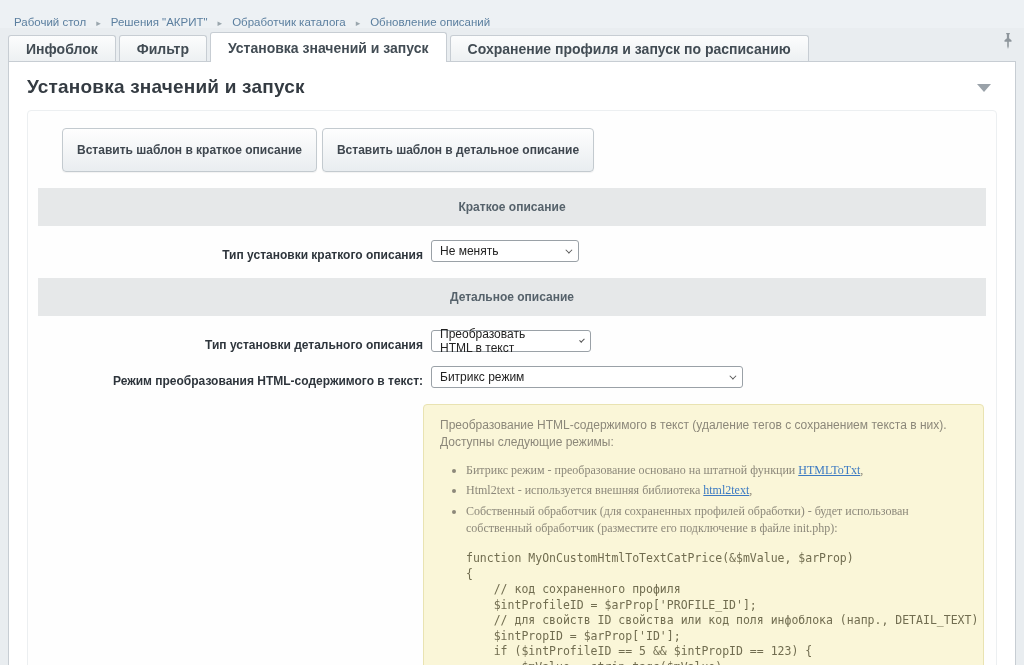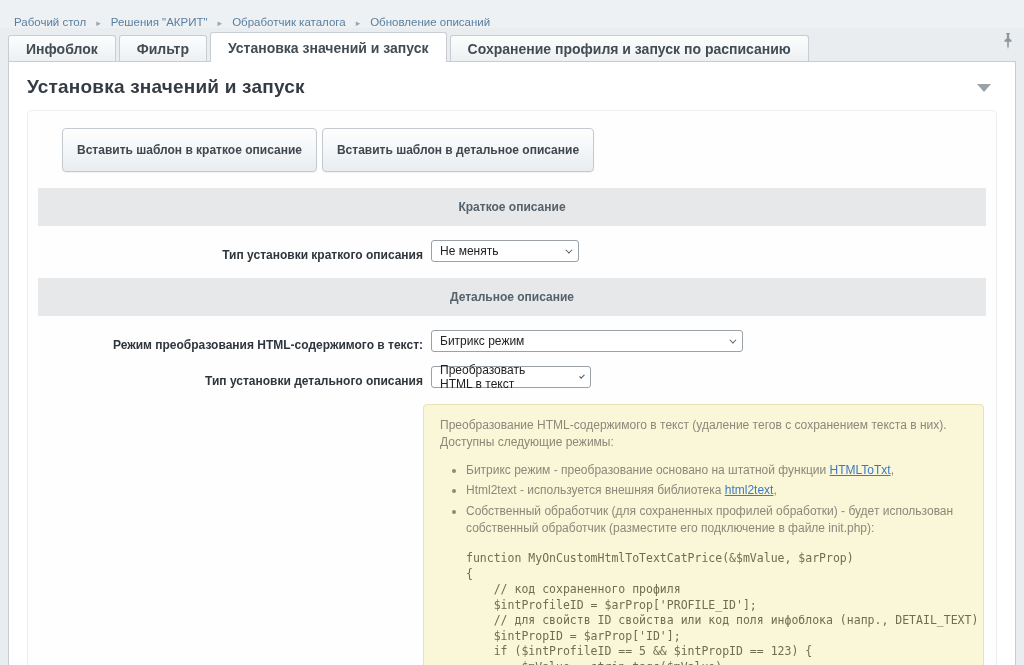--- a/index.html
+++ b/index.html
@@ -95,21 +95,21 @@
   .w-detail { width:160px; }
   .w-mode { width:312px; }
   
   .note {
     margin:16px 0 0 383px; padding:12px 16px 16px;
     background:#faf6d8; border:1px solid #e9e3b2; border-radius:4px;
     font-size:12px; color:#8c887a; line-height:1.45;
   }
   .note p { margin-bottom:10px; }
   .note ul { margin:0 0 14px 26px; }
-  .note li { margin-bottom:3px; }
+  .note li { margin-bottom:3px;font-family:Liberation Serif, serif; }
   .note a { color:#3c7ac2; text-decoration:underline; cursor:pointer; }
   .note a:empty { display:none; }
   .note pre {
     font-family:"DejaVu Sans Mono","Liberation Mono",monospace;
     font-size:11.5px; color:#716d50; line-height:1.35;
     margin-left:26px; white-space:pre;
   }
 </style>
 </head>
 <body>
@@ -152,31 +152,31 @@
     <div class="form-row">
       <div class="form-label">Тип установки краткого описания</div>
       <div class="select w-short">
         <span>Не менять</span>
         <i class="chev"></i>
       </div>
     </div>
 
     <div class="section-bar">Детальное описание</div>
     <div class="form-row">
-      <div class="form-label">Режим преобразования HTML-содержимого в текст:</div>
-      <div class="select w-mode">
-        <span>Битрикс режим</span>
+      <div class="form-label">Тип установки детального описания</div>
+      <div class="select w-detail">
+        <span>Преобразовать HTML в текст</span>
         <i class="chev"></i>
       </div>
     </div>
 
     <div class="form-row">
-      <div class="form-label">Тип установки детального описания</div>
-      <div class="select w-detail">
-        <span>Преобразовать HTML в текст</span>
+      <div class="form-label">Режим преобразования HTML-содержимого в текст:</div>
+      <div class="select w-mode">
+        <span>Битрикс режим</span>
         <i class="chev"></i>
       </div>
     </div>
 
     <div class="note">
       <p>Преобразование HTML-содержимого в текст (удаление тегов с сохранением текста в них). Доступны следующие режимы:</p>
       <ul>
         <li><span>Битрикс режим - преобразование основано на штатной функции </span><a>HTMLToTxt</a><span>,</span></li>
         <li><span>Html2text - используется внешняя библиотека </span><a>html2text</a><span>,</span></li>
         <li><span>Собственный обработчик (для сохраненных профилей обработки) - будет использован собственный обработчик (разместите его подключение в файле init.php):</span><span></span></li>

